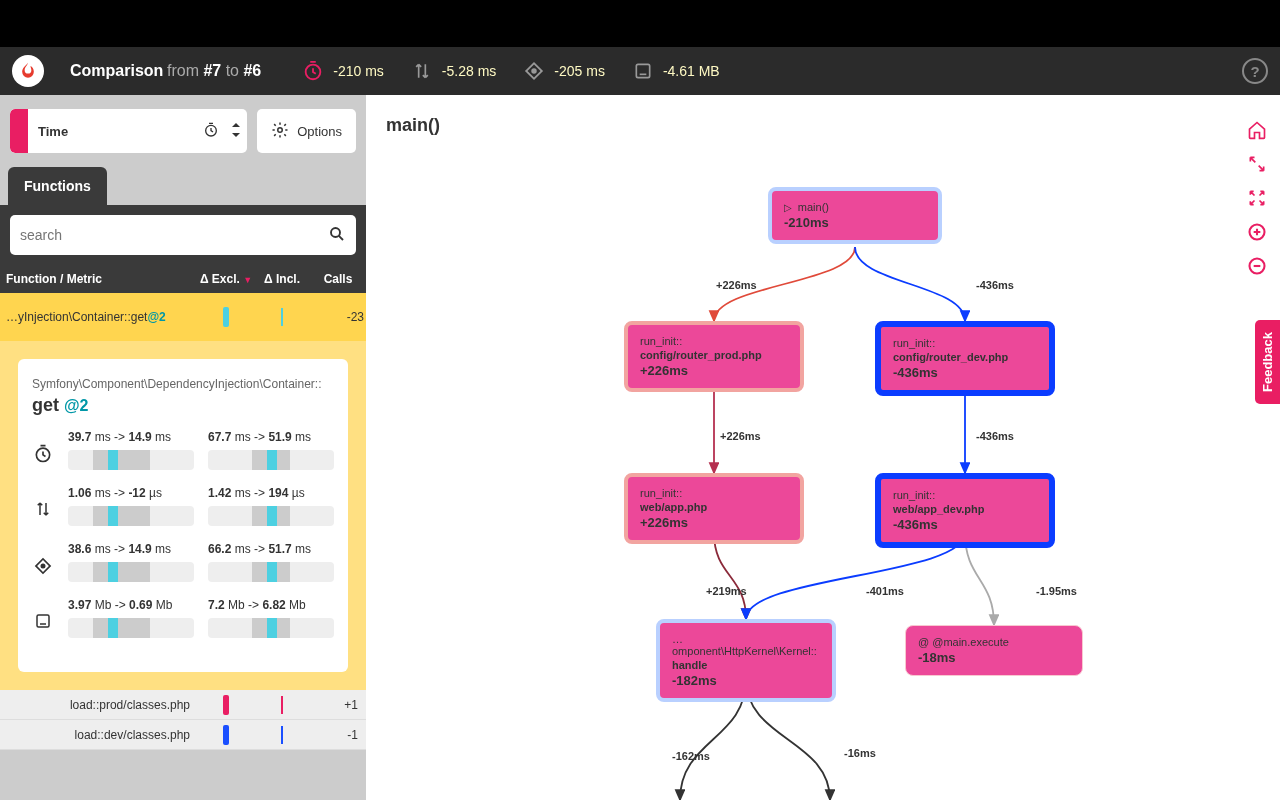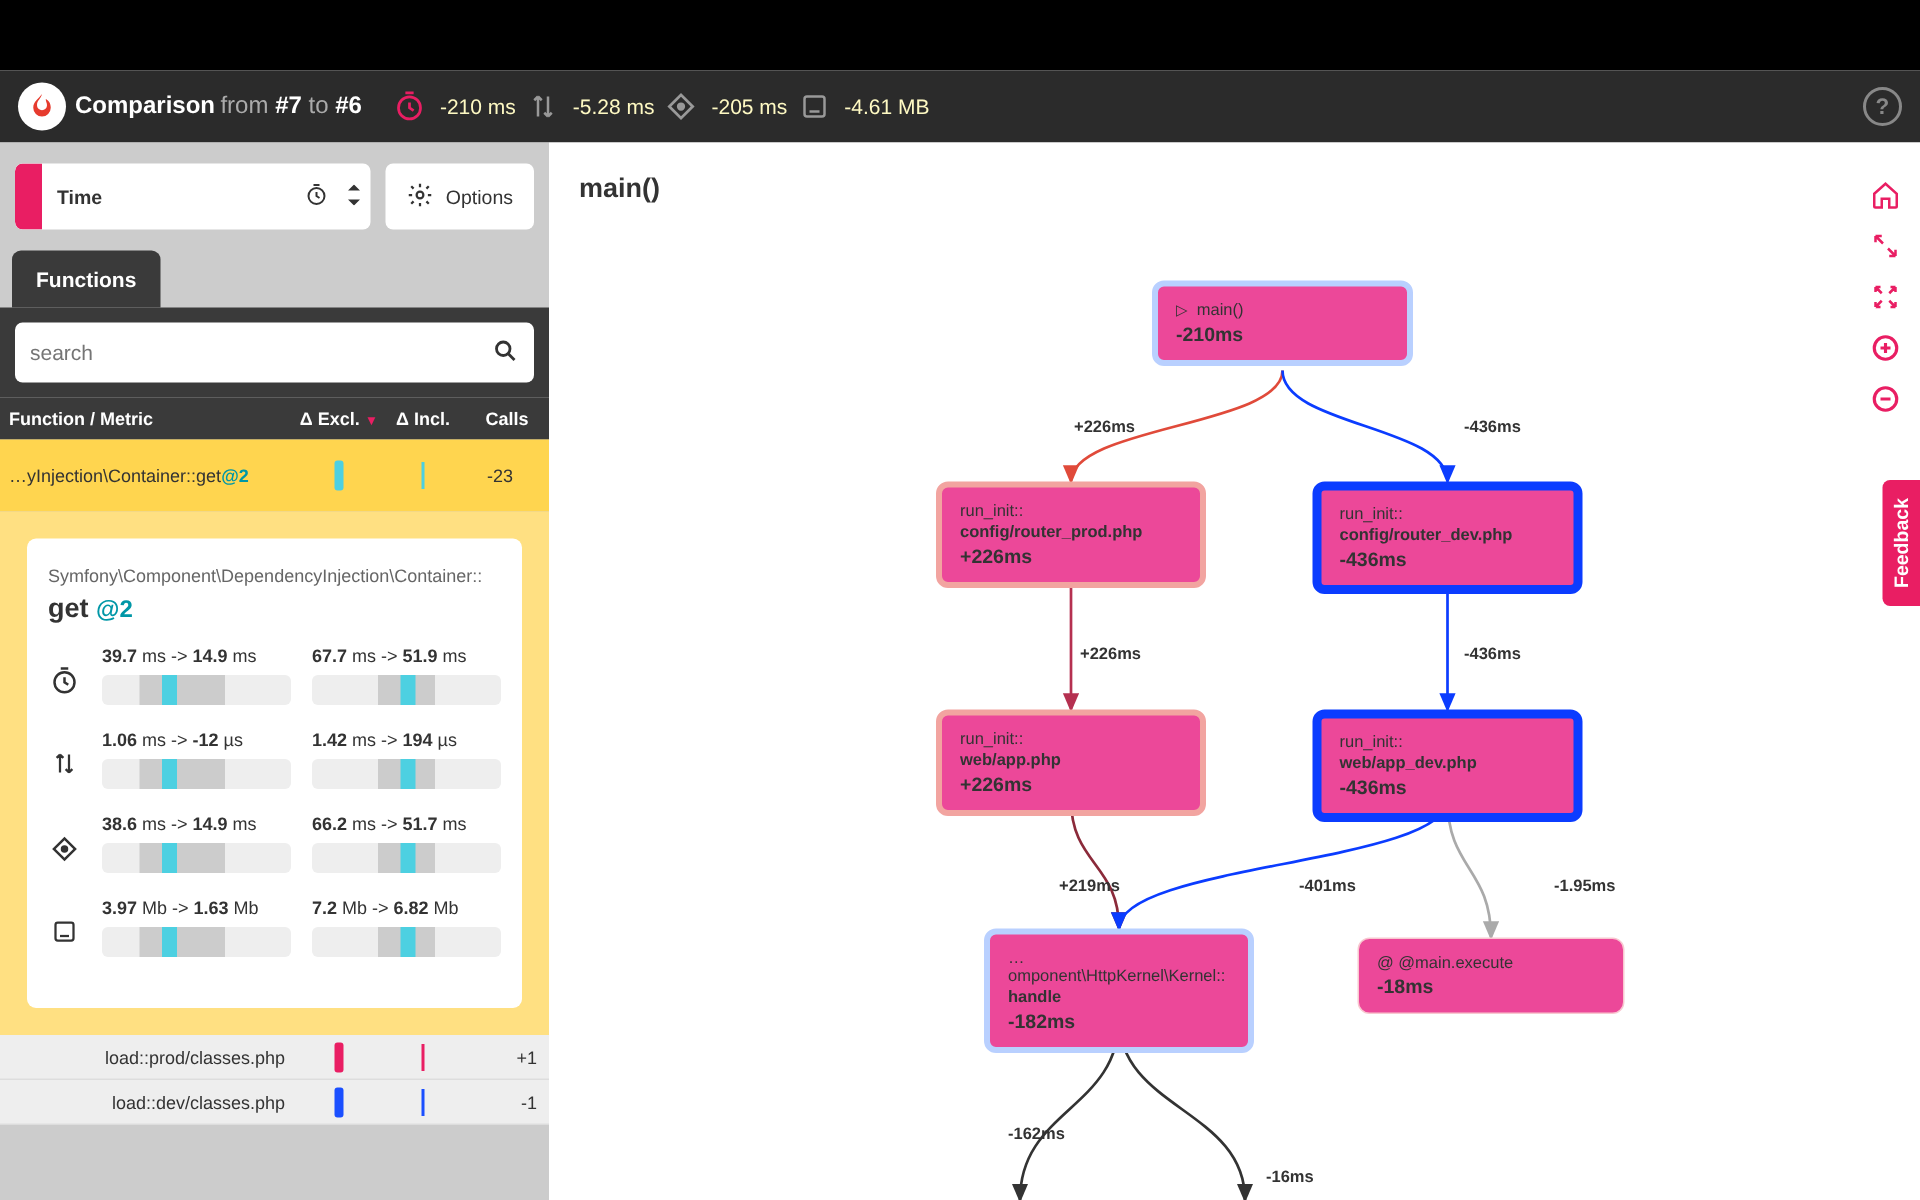--- a/index.html
+++ b/index.html
@@ -1,18 +1,18 @@
 <!DOCTYPE html>
 <html><head>
 <meta charset="utf-8">
 <style>
 * { box-sizing: border-box; margin: 0; padding: 0; }
 body { font-family: -apple-system, BlinkMacSystemFont, "Segoe UI", Helvetica, Arial, sans-serif; font-size: 13px; color: #333; background: #fff; width: 1280px; height: 800px; overflow: hidden; position: relative; }
 .blackbar { height: 47px; background: #000; }
-.header { height: 48px; background: #2b2b2b; display: flex; align-items: center; padding: 12px 12px; gap: 6px; }
+.header { height: 48px; background: #2b2b2b; display: flex; align-items: center; padding: 12px 12px; gap: 26px; }
 .logo { width: 32px; height: 32px; border-radius: 50%; background: #fff; display: flex; align-items: center; justify-content: center; }
 .logo svg { width: 20px; height: 20px; }
 .comp-title { color: #fff; font-size: 16px; font-weight: 600; }
 .comp-sub { color: #aaa; font-size: 16px; font-weight: 400; }
 .stat { display: flex; align-items: center; gap: 8px; }
 .stat-ic { width: 24px; height: 24px; display: flex; align-items: center; justify-content: center; }
 .stat-val { color: #fef9c3; font-size: 14px; font-weight: 500; }
 .help-btn { margin-left: auto; width: 26px; height: 26px; border: 2px solid #888; border-radius: 50%; color: #888; display: flex; align-items: center; justify-content: center; font-weight: 700; font-size: 15px; cursor: pointer; }
 .main { display: flex; height: 705px; }
 .left { width: 366px; background: #ccc; display: flex; flex-direction: column; overflow: hidden; }
@@ -162,21 +162,21 @@
       <div class="c4">Calls</div>
     </div>
     <div class="row row-sel">
       <div class="c1"><span>…yInjection\Container::get</span><span class="at-badge">@2</span></div>
       <div class="bar-cell">
           <div class="bar-tall" style="background:#4DD0E1"></div>
         </div>
       <div class="bar-cell">
           <div class="bar-line" style="background:#4DD0E1"></div>
         </div>
-      <div class="c4" style="text-align:right;padding-right:24px">-23</div>
+      <div class="c4" style="text-align:right;padding-right:2px">-23</div>
     </div>
     <div class="detail">
       <div class="detail-card">
         <div class="det-path">Symfony\Component\DependencyInjection\Container::</div>
         <div class="det-fn"><b>get</b> <span class="at-badge" style="font-size:16px">@2</span></div>
         <div class="metrics">
             <div class="mrow">
     <div class="mic">
                 <svg width="20" height="20" viewBox="0 0 24 24" fill="none" stroke="#333" stroke-width="2">
                   <circle cx="12" cy="13" r="8"></circle>
@@ -242,21 +242,21 @@
     </div>
             </div>
             <div class="mrow">
     <div class="mic">
                 <svg width="18" height="18" viewBox="0 0 24 24" fill="none" stroke="#333" stroke-width="2">
                   <rect x="4" y="4" width="16" height="16" rx="2"></rect>
                   <path d="M8 16h8"></path>
                 </svg>
               </div>
     <div class="mgrp">
-      <div class="mlbl"><b>3.97</b> Mb -&gt; <b>1.63</b> Mb</div>
+      <div class="mlbl"><b>3.97</b> Mb -&gt; <b>0.69</b> Mb</div>
       <div class="mslide">
                   <div class="mfill" style="left:20%;width:45%"></div>
                   <div class="mmark" style="left:32%"></div>
                 </div>
     </div>
     <div class="mgrp">
       <div class="mlbl"><b>7.2</b> Mb -&gt; <b>6.82</b> Mb</div>
       <div class="mslide">
                   <div class="mfill" style="left:35%;width:30%"></div>
                   <div class="mmark" style="left:47%"></div>
@@ -396,15 +396,15 @@
         <div class="nv">-18ms</div>
       </div>
       <div class="edge-lbl" style="left: 350px; top: 184px;">+226ms</div>
       <div class="edge-lbl" style="left: 610px; top: 184px;">-436ms</div>
       <div class="edge-lbl" style="left: 354px; top: 335px;">+226ms</div>
       <div class="edge-lbl" style="left: 610px; top: 335px;">-436ms</div>
       <div class="edge-lbl" style="left: 340px; top: 490px;">+219ms</div>
       <div class="edge-lbl" style="left: 500px; top: 490px;">-401ms</div>
       <div class="edge-lbl" style="left: 634px; top: 490px; margin-left: 36px;">-1.95ms</div>
       <div class="edge-lbl" style="left: 306px; top: 655px;">-162ms</div>
-      <div class="edge-lbl" style="left: 478px; top: 684px;">-16ms</div>
+      <div class="edge-lbl" style="left: 478px; top: 652px;">-16ms</div>
     </div>
 </div>
 
 </body></html>

